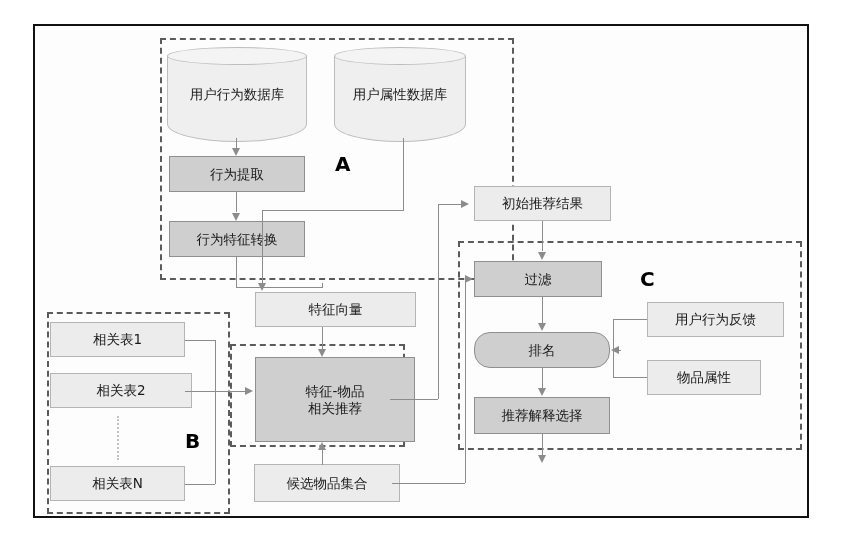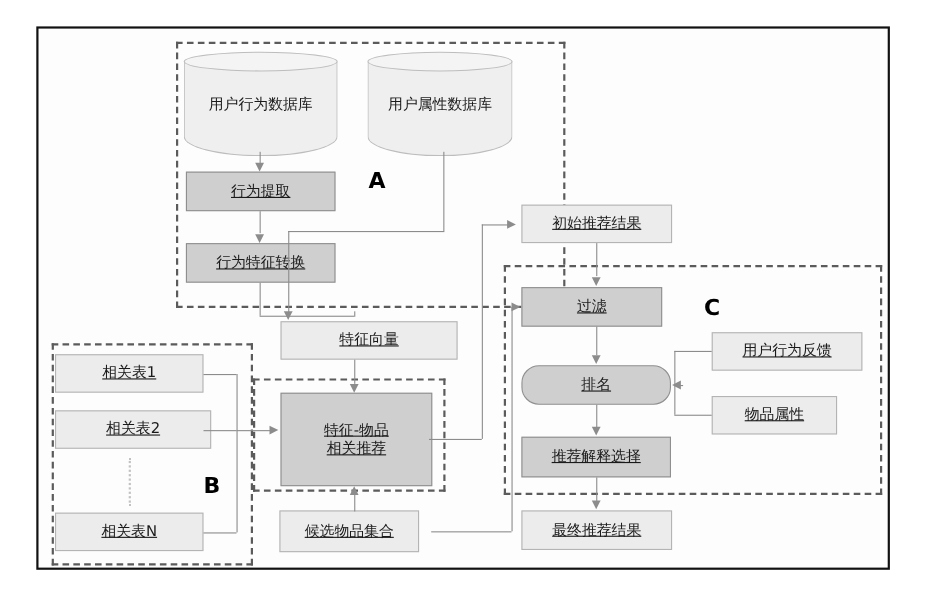--- a/index.html
+++ b/index.html
@@ -18,21 +18,21 @@
   .glabel{position:absolute;font-weight:bold;font-size:20px;color:#000;
           line-height:1;letter-spacing:0;}
 
   
   .node{position:absolute;box-sizing:border-box;display:flex;
         align-items:center;justify-content:center;text-align:center;
         font-size:13.5px;color:#1a1a1a;line-height:1.25;
         border:1px solid #b4b4b4;background:#ececec;
         box-shadow:0 0 0 0 rgba(0,0,0,0);}
   .node.dark{background:#cfcfcf;border:1px solid #8f8f8f;}
-  .node .txt{white-space:pre-line;text-decoration:underline;}
+  .node .txt{white-space:pre-line;}
 
   
   .cyl{position:absolute;box-sizing:border-box;}
   .cyl .body{position:absolute;left:0;right:0;top:9px;bottom:0;
              background:#efefef;border-left:1px solid #bdbdbd;
              border-right:1px solid #bdbdbd;border-bottom:1px solid #bdbdbd;
              border-bottom-left-radius:50% 18px;border-bottom-right-radius:50% 18px;}
   .cyl .top{position:absolute;left:0;top:0;width:100%;height:18px;
             background:#f4f4f4;border:1px solid #bdbdbd;border-radius:50%/50%;
             box-sizing:border-box;}
@@ -101,48 +101,45 @@
       <span class="txt">相关表1</span>
     </div>
     <div class="node" style="left:15px;top:347px;width:142px;height:35px;">
       <span class="txt">相关表2</span>
     </div>
     <div class="vdots" style="left:82px;top:390px;"></div>
     <div class="node" style="left:15px;top:440px;width:135px;height:35px;">
       <span class="txt">相关表N</span>
     </div>
 
-    <div class="node dark" style="left:220px;top:331px;width:138px;height:85px;">
+    <div class="node dark" style="left:220px;top:331px;width:160px;height:85px;">
       <span class="txt">特征-物品
 相关推荐</span>
     </div>
 
-    <div class="node" style="left:219px;top:438px;width:127px;height:38px;">
+    <div class="node" style="left:219px;top:438px;width:146px;height:38px;">
       <span class="txt">候选物品集合</span>
     </div>
 
     <div class="node" style="left:439px;top:160px;width:137px;height:35px;">
       <span class="txt">初始推荐结果</span>
     </div>
 
     <div class="node dark" style="left:439px;top:235px;width:128px;height:36px;">
       <span class="txt">过滤</span>
     </div>
 
     <div class="node dark" style="left:439px;top:306px;width:136px;height:36px;border-radius:16px;">
       <span class="txt">排名</span>
     </div>
 
     <div class="node dark" style="left:439px;top:371px;width:136px;height:37px;">
       <span class="txt">推荐解释选择</span>
     </div>
 
-    <div class="node" style="left:439px;top:438px;width:137px;height:36px;">
-      <span class="txt">最终推荐结果</span>
-    </div>
 
     <div class="node" style="left:612px;top:276px;width:137px;height:35px;">
       <span class="txt">用户行为反馈</span>
     </div>
 
     <div class="node" style="left:612px;top:334px;width:114px;height:35px;">
       <span class="txt">物品属性</span>
     </div>
 
     <div class="ln lnv" style="left:201px;top:112px;height:12px;"></div>

